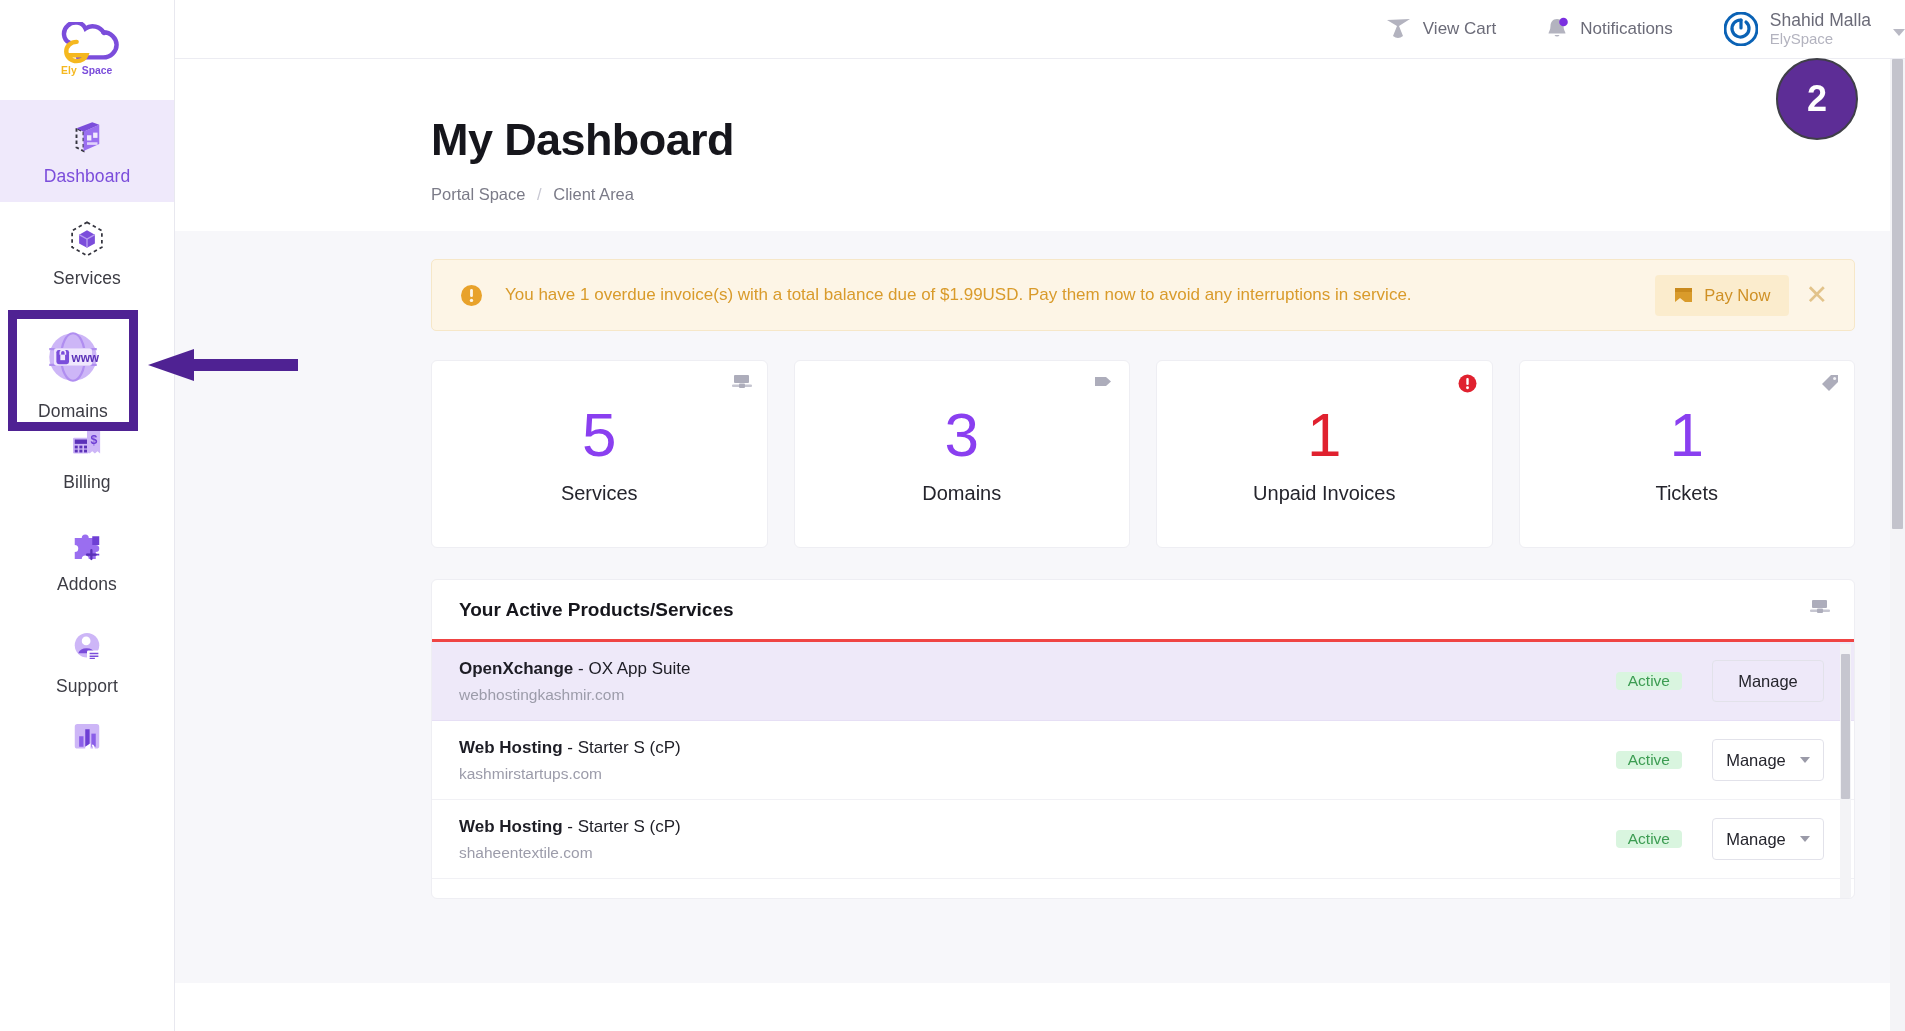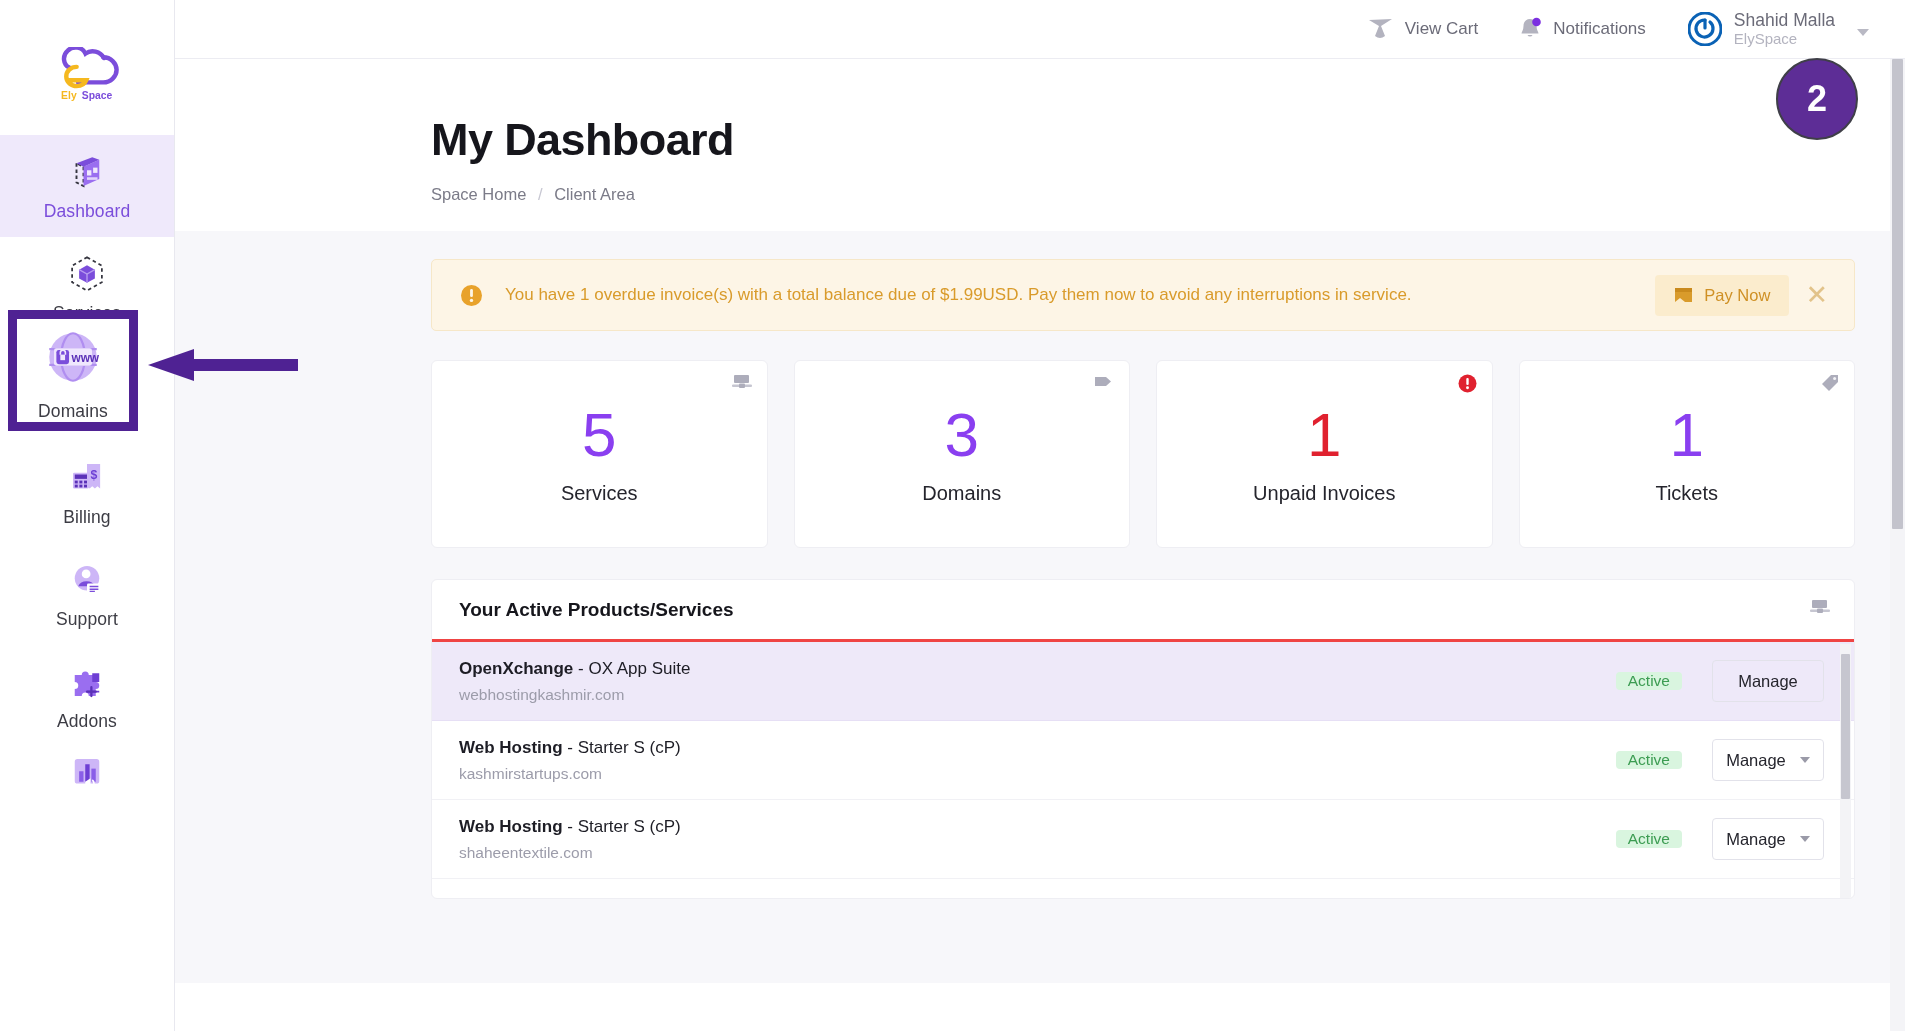--- a/index.html
+++ b/index.html
@@ -14,22 +14,22 @@
   
   #sidebar {
     width: 175px; height: 1031px;
     background: #ffffff;
     border-right: 1px solid #e8e8ef;
     flex: 0 0 175px;
     position: relative;
     z-index: 5;
   }
   .brand {
-    height: 120px;
-    display: flex; align-items: center; justify-content: center; margin-top: 15px;
+    height: 100px;
+    display: flex; align-items: center; justify-content: center;
   }
   .brand-logo { width: 74px; height: 56px; display:block; }
   .nav-item {
     height: 102px;
     display: flex; flex-direction: column;
     align-items: center; justify-content: center;
     gap: 8px;
     cursor: pointer;
     text-decoration: none;
   }
@@ -60,21 +60,21 @@
     background: #ffffff;
     position: relative;
     overflow: hidden;
   }
   
   #topbar {
     height: 59px;
     background: #ffffff;
     border-bottom: 1px solid #ececf2;
     display: flex; align-items: center; justify-content: flex-end;
-    padding-right: 36px; gap: 0px;
+    gap: 9px;
   }
   .top-link {
     display: flex; align-items: center; gap: 11px;
     color: #6b6b78; font-size: 17px;
     cursor: pointer; margin-left: 40px;
   }
   .top-link svg { display:block; }
   #user-box {
     display: flex; align-items: center; gap: 12px;
     margin-left: 42px; cursor: pointer;
@@ -311,37 +311,37 @@
           <rect x="10" y="31.6" width="3.4" height="3.2"></rect>
             <rect x="15.3" y="31.6" width="3.4" height="3.2"></rect>
             <rect x="20.6" y="31.6" width="3.4" height="3.2"></rect>
         </g>
       </svg>
       <span class="nav-label">Billing</span>
     </a>
 
     <a class="nav-item">
       <svg class="ico" viewBox="0 0 48 48">
+        <path d="M10 16 h8 a4 4 0 1 1 8 0 h8 v8 a4 4 0 1 1 0 8 v8 h-8 a4 4 0 1 0 -8 0 h-8 v-8 a4 4 0 1 0 0 -8 Z" fill="#9a6ef0"></path>
+        <path d="M30 14 h8 v10 h-8 z" fill="#6e3fd4"></path>
+        <path d="M24 34 h14 v2 h-14 z" fill="#6e3fd4"></path>
+        <path d="M29 30 v10 M24 35 h10" stroke="#5b31b8" stroke-width="2.6" stroke-linecap="round"></path>
+      </svg>
+      <span class="nav-label">Addons</span>
+    </a>
+
+    <a class="nav-item">
+      <svg class="ico" viewBox="0 0 48 48">
         <circle cx="24" cy="22" r="14" fill="#cdb6f7"></circle>
         <circle cx="23" cy="17" r="5" fill="#ffffff"></circle>
         <path d="M14 31 a10 8 0 0 1 19 0 Z" fill="#7b4ddb"></path>
         <rect x="24" y="28" width="16" height="11" rx="1.5" fill="#ffffff"></rect>
         <path d="M27 31.5 H37 M27 34.5 H37 M27 37 H33" stroke="#7b4ddb" stroke-width="1.6"></path>
       </svg>
       <span class="nav-label">Support</span>
-    </a>
-
-    <a class="nav-item">
-      <svg class="ico" viewBox="0 0 48 48">
-        <path d="M10 16 h8 a4 4 0 1 1 8 0 h8 v8 a4 4 0 1 1 0 8 v8 h-8 a4 4 0 1 0 -8 0 h-8 v-8 a4 4 0 1 0 0 -8 Z" fill="#9a6ef0"></path>
-        <path d="M30 14 h8 v10 h-8 z" fill="#6e3fd4"></path>
-        <path d="M24 34 h14 v2 h-14 z" fill="#6e3fd4"></path>
-        <path d="M29 30 v10 M24 35 h10" stroke="#5b31b8" stroke-width="2.6" stroke-linecap="round"></path>
-      </svg>
-      <span class="nav-label">Addons</span>
     </a>
 
     <a class="nav-item" style="height:60px">
       <svg class="ico" viewBox="0 0 48 48">
         <rect x="10" y="8" width="28" height="28" rx="3" fill="#cdb6f7"></rect>
         <rect x="15" y="22" width="5" height="12" fill="#8a5ee8"></rect>
         <rect x="22" y="14" width="5" height="20" fill="#6e3fd4"></rect>
         <rect x="29" y="19" width="5" height="15" fill="#8a5ee8"></rect>
         <path d="M22 34 l6 -4 v12 l-6 -4 z" fill="#ffffff"></path>
         <path d="M30 32 a5 5 0 0 1 0 8" fill="none" stroke="#ffffff" stroke-width="1.8"></path>
@@ -381,21 +381,21 @@
         </div>
         <div class="caret-dn"></div>
       </div>
     </header>
 
     <div id="content">
 
       <h1 id="page-title">My Dashboard</h1>
 
       <div id="breadcrumb">
-        <a>Space Home</a>
+        <a>Portal Space</a>
         <span class="sep">/</span>
         <span>Client Area</span>
       </div>
 
       <div id="body-area">
 
         <div id="alert">
           <svg width="23" height="23" viewBox="0 0 23 23">
             <circle cx="11.5" cy="11.5" r="10.5" fill="#e8a22b"></circle>
             <rect x="10.1" y="5" width="2.8" height="8" rx="1.3" fill="#fdf5e6"></rect>

